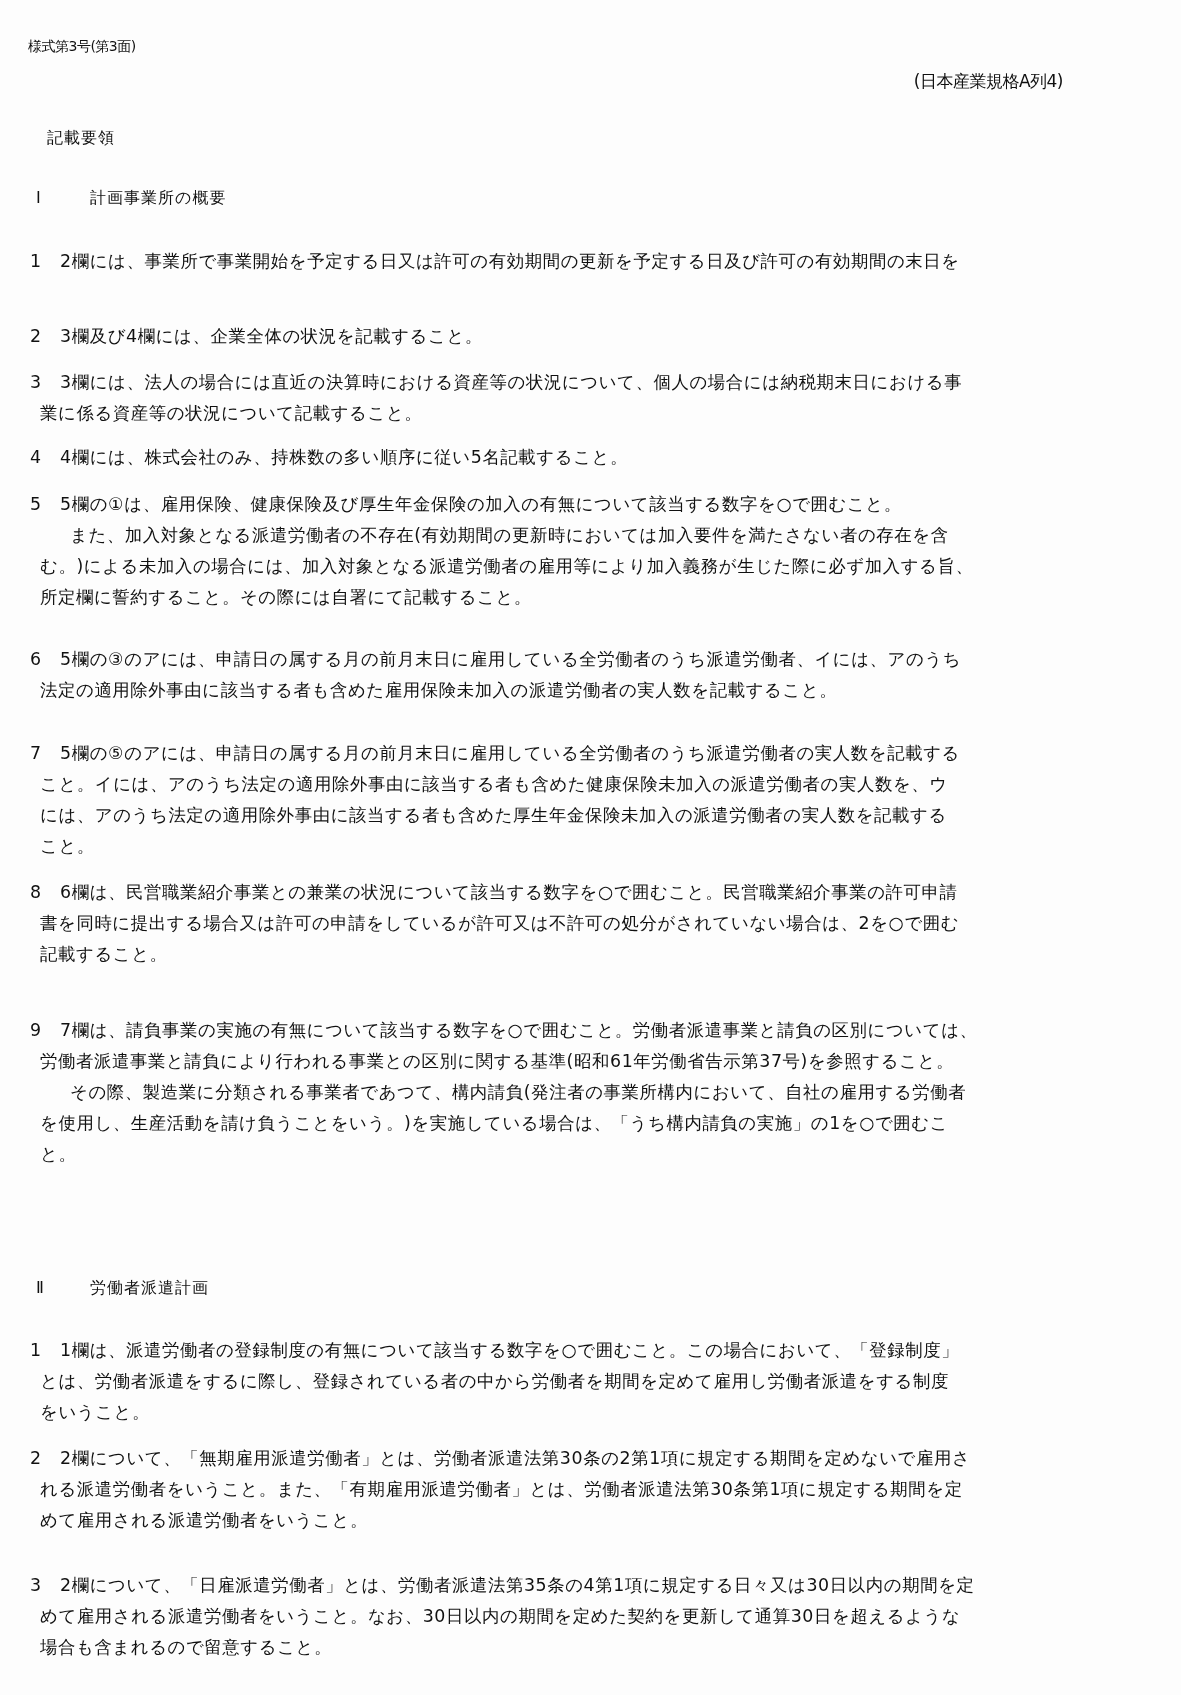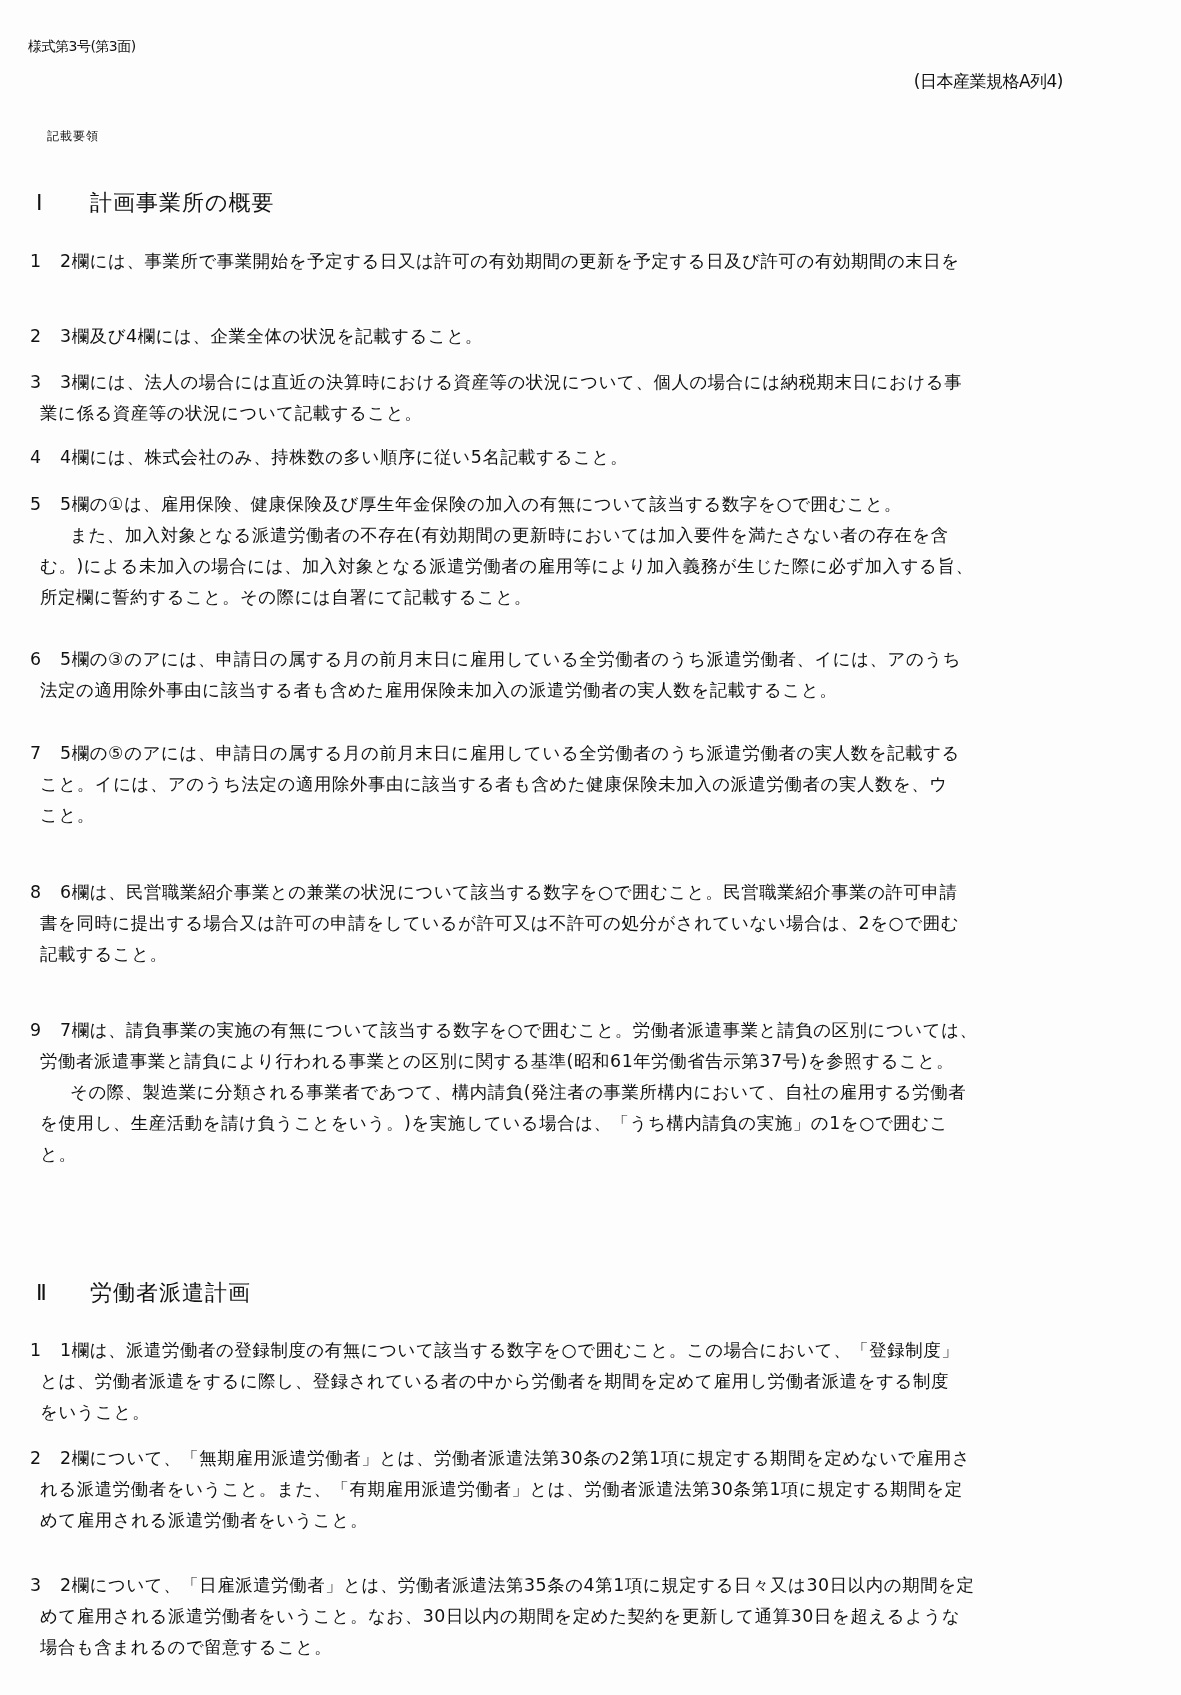--- a/index.html
+++ b/index.html
@@ -5,22 +5,22 @@
   html, body { margin: 0; padding: 0; }
   body {
     width: 1181px; height: 1695px; background: #fdfdfd; color: #111;
     font-family: "DejaVu Sans", "Liberation Sans", sans-serif;
     position: relative; overflow: hidden;
   }
   .page { position: absolute; left: 0; top: 0; width: 1181px; height: 1695px; }
   .abs { position: absolute; white-space: nowrap; }
   .form-no { left: 28px; top: 38px; font-size: 14px; letter-spacing: -0.5px; }
   .paper-size { right: 118px; top: 70px; font-size: 17px; letter-spacing: -0.5px; }
-  .heading { left: 47px; top: 128px; font-size: 12px; letter-spacing: 1px; }
-  .section-title { font-size: 22px; letter-spacing: 1px; }
+  .heading { left: 47px; top: 128px; font-size: 16px; letter-spacing: 1px; }
+  .section-title { font-size: 16px; letter-spacing: 1px; }
   .section-title .num { display: inline-block; width: 54px; padding-left: 6px; }
   .item { position: absolute; left: 30px; width: 1120px; font-size: 17.4px; line-height: 31px; }
   .item .line { display: block; white-space: nowrap; letter-spacing: 0.6px; }
   .item .num { display: inline-block; width: 30px; }
   .item .cont { padding-left: 10px; }
   .item .para { padding-left: 40px; }
 </style>
 </head>
 <body>
 
@@ -58,20 +58,21 @@
   </div>
 
   <div class="item" style="top:644px;">
     <span class="line"><span class="num">6</span><span>5欄の③のアには、申請日の属する月の前月末日に雇用している全労働者のうち派遣労働者、イには、アのうち</span></span>
     <span class="line cont">法定の適用除外事由に該当する者も含めた雇用保険未加入の派遣労働者の実人数を記載すること。</span>
   </div>
 
   <div class="item" style="top:738px;">
     <span class="line"><span class="num">7</span><span>5欄の⑤のアには、申請日の属する月の前月末日に雇用している全労働者のうち派遣労働者の実人数を記載する</span></span>
     <span class="line cont">こと。イには、アのうち法定の適用除外事由に該当する者も含めた健康保険未加入の派遣労働者の実人数を、ウ</span>
+    <span class="line cont">には、アのうち法定の適用除外事由に該当する者も含めた厚生年金保険未加入の派遣労働者の実人数を記載する</span>
     <span class="line cont">こと。</span>
   </div>
 
   <div class="item" style="top:877px;">
     <span class="line"><span class="num">8</span><span>6欄は、民営職業紹介事業との兼業の状況について該当する数字を○で囲むこと。民営職業紹介事業の許可申請</span></span>
     <span class="line cont">書を同時に提出する場合又は許可の申請をしているが許可又は不許可の処分がされていない場合は、2を○で囲む</span>
     <span class="line cont">記載すること。</span>
   </div>
 
   <div class="item" style="top:1015px;">

